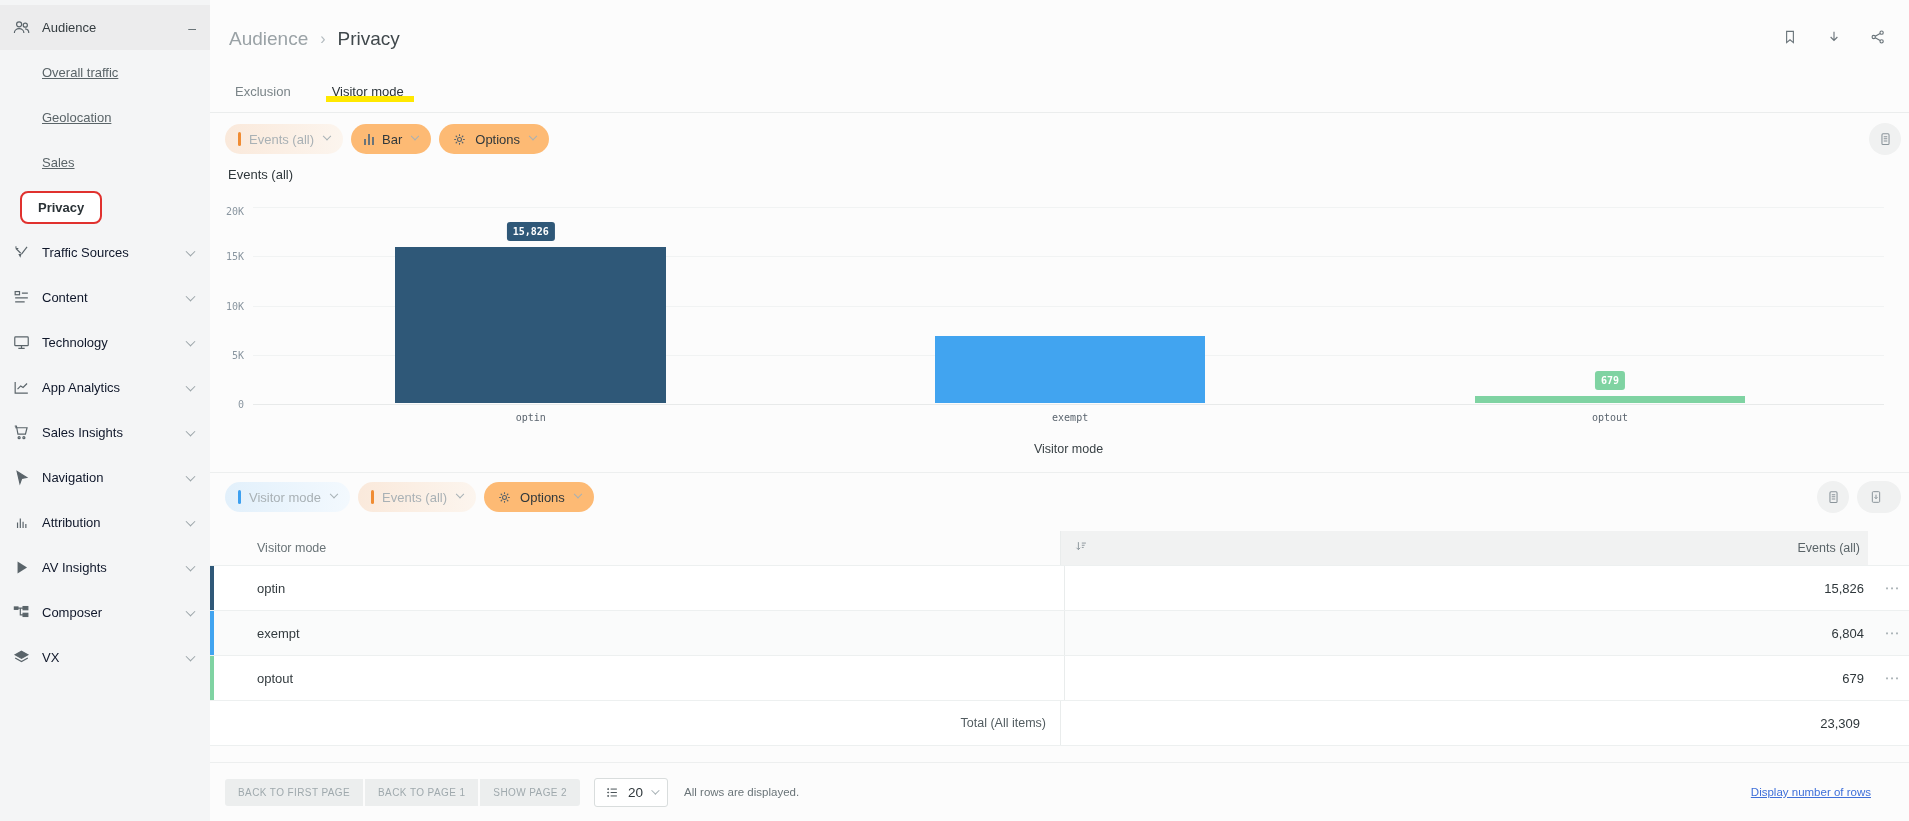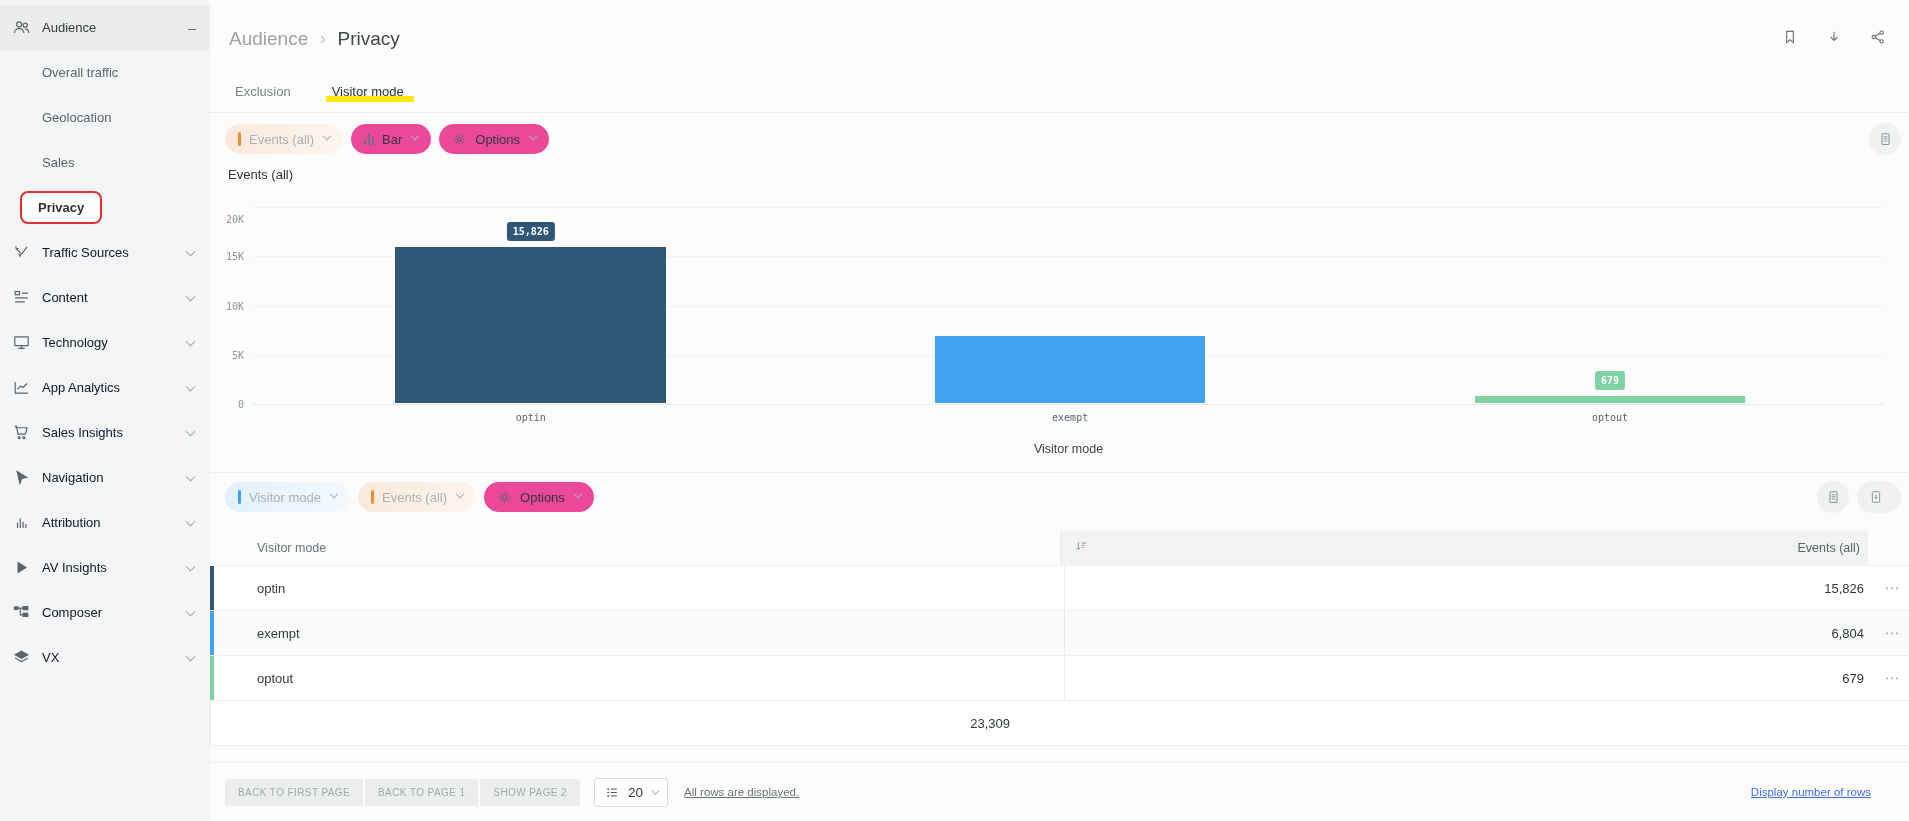--- a/index.html
+++ b/index.html
@@ -5,21 +5,21 @@
   * { margin:0; padding:0; box-sizing:border-box; }
   html,body { width:1909px; height:821px; overflow:hidden; }
   body { font-family:"Liberation Sans", sans-serif; background:#fff; display:flex; color:#30383c; }
 
   
   .sidebar { width:210px; height:821px; background:#f4f5f6; flex:0 0 210px; padding-top:5px; }
   .side-item { position:relative; height:45px; display:flex; align-items:center; padding-left:12px; cursor:pointer; }
   .side-item .icon { width:19px; height:19px; margin-right:11px; color:#5a646a; display:flex; align-items:center; justify-content:center; }
   .side-item .lbl { font-size:13px; color:#0f172a; }
   .side-item.sub { padding-left:42px; }
-  .side-item.sub .lbl { color:#5a6468; }
+  .side-item.sub .lbl { color:#5a6468;text-decoration:underline; }
   .side-item.active-parent { background:#ececed; }
   .side-item.active-parent .lbl { color:#343c40; }
   .collapse-glyph { position:absolute; right:14px; top:50%; transform:translateY(-50%); color:#6a7478; font-size:14px; }
   .chev { position:absolute; right:16px; top:50%; width:7px; height:7px; border-right:1.5px solid #9aa4a8; border-bottom:1.5px solid #9aa4a8; transform:translateY(-70%) rotate(45deg); }
   .privacy-box { border:2px solid; border-radius:8px; background:#fff; padding:7px 16px; font-size:13px; font-weight:700; color:#2a3236; }
 
   
   .main { flex:1; position:relative; background:#fcfcfc; }
 
   .hdr { position:relative; height:113px; border-bottom:1px solid #ebeded; }
@@ -36,21 +36,21 @@
   .tab.active .tab-label { position:relative; z-index:1; }
   .tab-marker { position:absolute; left:-6px; right:-10px; bottom:-3px; height:6px; z-index:0; }
 
   .toolbar { height:52px; display:flex; align-items:center; gap:8px; padding-left:15px; position:relative; }
   .chip { height:30px; border-radius:15px; display:inline-flex; align-items:center; gap:8px; padding:0 13px; font-size:13px; cursor:pointer; }
   .chip .accent { width:3px; height:14px; border-radius:2px; }
   .chip-muted-label { color:#a9b1b5; }
   .chip-dark-label { color:#30383c; }
   .chip.orange { background:linear-gradient(90deg,#fae9db,#fcf5ee); }
   .chip.blue { background:linear-gradient(90deg,#e2f0fb,#f3f9fe); }
-  .chip.gray { background:#ec4899; }
+  .chip.gray { background:#fdba74; }
   .chip .c-chev { width:6px; height:6px; border-right:1.4px solid #a7b1b5; border-bottom:1.4px solid #a7b1b5; transform:rotate(45deg) translate(-2px,-2px); margin-left:2px; }
   .bar-glyph { display:flex; align-items:flex-end; gap:2px; height:11px; }
   .bar-glyph i { width:2px; background:#6a747a; display:block; }
   .round-btn { width:32px; height:32px; border-radius:16px; background:#f0f1f1; display:flex; align-items:center; justify-content:center; color:#8a949a; cursor:pointer; }
   .pill-btn { height:32px; border-radius:16px; background:#f0f1f1; display:flex; align-items:center; justify-content:center; gap:6px; padding:0 11px; color:#8a949a; cursor:pointer; }
   .tb1-right { position:absolute; right:12px; top:10px; }
   .tb2-right { position:absolute; right:12px; top:8px; display:flex; gap:8px; }
 
   
   .chart-title { margin:2px 0 0 18px; font-size:13px; color:#2f373b; height:16px; }
@@ -88,21 +88,21 @@
 
   
   .pager { position:absolute; left:0; right:0; bottom:0; height:59px; border-top:1px solid #edefef; display:flex; align-items:center; padding-left:15px; background:#fcfcfc; }
   .pg-group { display:flex; gap:2px; }
   .pg-btn { height:27px; background:#eceeee; color:#9fa9ad; font-size:10px; letter-spacing:.4px; display:flex; align-items:center; padding:0 13px; cursor:pointer; }
   .pg-btn:first-child { border-radius:3px 0 0 3px; }
   .pg-btn:last-child { border-radius:0 3px 3px 0; }
   .pg-size { margin-left:14px; height:29px; background:#fff; border:1px solid #d9dddd; border-radius:3px; display:flex; align-items:center; gap:8px; padding:0 10px; cursor:pointer; }
   .pg-size .num { font-size:13.5px; color:#2f373b; }
   .pg-size .c-chev { width:6px; height:6px; border-right:1.4px solid #a7b1b5; border-bottom:1.4px solid #a7b1b5; transform:rotate(45deg) translateY(-2px); }
-  .pg-status { margin-left:16px; font-size:11.5px; color:#6a7478;text-decoration:underline; }
+  .pg-status { margin-left:16px; font-size:11.5px; color:#6a7478; }
   .pg-link { margin-left:auto; margin-right:42px; font-size:11.5px; text-decoration:underline; cursor:pointer; }
 </style>
 </head>
 <body>
 
 <aside class="sidebar">
   <div class="side-item active-parent">
     <span class="icon">
       <svg width="19" height="19" viewBox="0 0 24 24" fill="none" stroke="currentColor" stroke-width="1.5">
           <circle cx="9" cy="8" r="3.2"></circle>
@@ -300,21 +300,21 @@
     </div>
   </div>
 
   <div class="chart-title">Events (all)</div>
   <div class="plot">
     <div class="gridline" style="top:0"></div>
     <div class="gridline" style="top:49.25px"></div>
     <div class="gridline" style="top:98.5px"></div>
     <div class="gridline" style="top:147.75px"></div>
     <div class="gridline zero" style="top:197px"></div>
-    <span class="ytick" style="top:12px">20K</span>
+    <span class="ytick" style="top:4px">20K</span>
     <span class="ytick" style="top:49.25px">15K</span>
     <span class="ytick" style="top:98.5px">10K</span>
     <span class="ytick" style="top:147.75px">5K</span>
     <span class="ytick" style="top:197px">0</span>
     <div class="bar bar-fill" style="left: 8.73%; height: 155.886px; background-color: rgb(47, 88, 120);"></div>
     <div class="bar bar-fill" style="left: 41.8%; height: 67.0194px; background-color: rgb(65, 164, 240);"></div>
     <div class="bar bar-fill" style="left: 74.9%; height: 6.68815px; background-color: rgb(127, 211, 162);"></div>
     <span class="bar-badge" style="left: 17.03%; background-color: rgb(47, 88, 120); bottom: 162.886px;">15,826</span>
 
     <span class="bar-badge" style="left: 83.2%; background-color: rgb(127, 211, 162); bottom: 13.6882px;">679</span>
@@ -413,20 +413,21 @@
         </div>
       <div class="t-right">
           <span class="rvalue">679</span>
         </div>
       <div class="t-menu">
           <span class="dots">⋯</span>
         </div>
     </div>
 
     <div class="t-row t-total">
+      <div class="t-left">Total (All items)</div>
       <div class="t-right">
           <span class="rvalue">23,309</span>
         </div>
       <div class="t-menu"></div>
     </div>
   </div>
 
   <div class="pager">
     <div class="pg-group">
       <div class="pg-btn">BACK TO FIRST PAGE</div>

